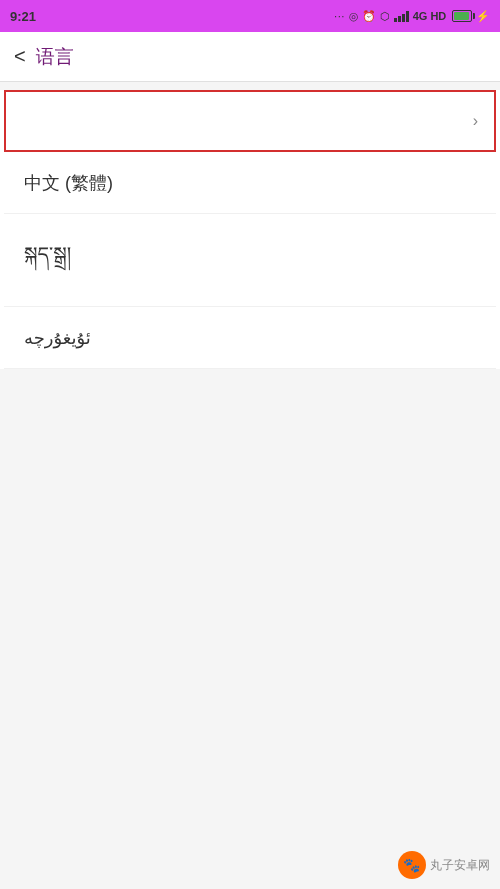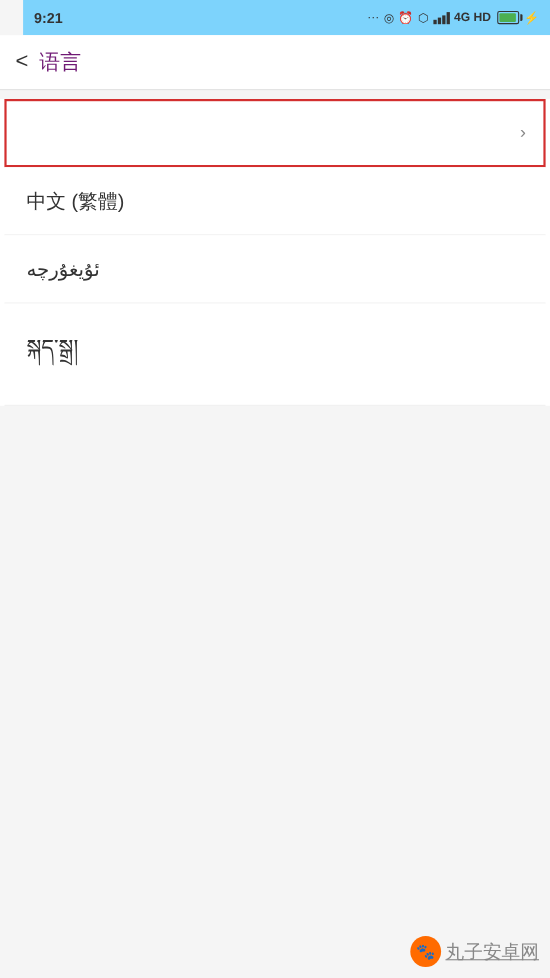--- a/index.html
+++ b/index.html
@@ -14,26 +14,25 @@
       background: #f5f5f5;
       font-family: sans-serif;
       overflow: hidden;
       position: relative;
     }
 
     .status-bar {
       display: flex;
       justify-content: space-between;
       align-items: center;
-      background: #7dd3fc;
+      background: #d946ef;
       height: 32px;
       padding: 0 10px;
       font-size: 12px;
       color: #333;
-      margin-left: 21px;
     }
 
     .status-left {
       font-weight: bold;
       font-size: 13px;
     }
 
     .status-right {
       display: flex;
       align-items: center;
@@ -122,23 +121,22 @@
       border-radius: 50%;
       background: #ff6b00;
       display: flex;
       align-items: center;
       justify-content: center;
       color: white;
       font-size: 14px;
     }
 
     .watermark-text {
-      font-size: 17px;
+      font-size: 12px;
       color: #888;
-      text-decoration: underline;
     }
 
     .battery {
       display: inline-flex;
       align-items: center;
       border: 1.5px solid #333;
       border-radius: 2px;
       padding: 1px;
       height: 12px;
       width: 20px;
@@ -201,25 +199,25 @@
   <div class="language-item first-item">
     <span class="chevron-right">›</span>
   </div>
 
   <div class="language-item" style="margin: 0 4px;">
     <span class="language-text">中文 (繁體)</span>
   </div>
 
 
   <div class="language-item" style="margin: 0 4px;">
+    <span class="language-text" style="font-family: serif; font-size:20px;">སྐད་སྒྲ།</span>
+  </div>
+
+  <div class="language-item" style="margin: 0 4px;">
     <span class="language-text" style="font-family: serif; direction: rtl;">ئۇيغۇرچە</span>
-  </div>
-
-  <div class="language-item" style="margin: 0 4px;">
-    <span class="language-text" style="font-family: serif; font-size:20px;">སྐད་སྒྲ།</span>
   </div>
 
 </div>
 
 <div class="content-area" style="height: 500px; background: #f5f5f5;"></div>
 
 <div class="watermark">
   <div class="watermark-icon">🐾</div>
   <span class="watermark-text">丸子安卓网</span>
 </div>

